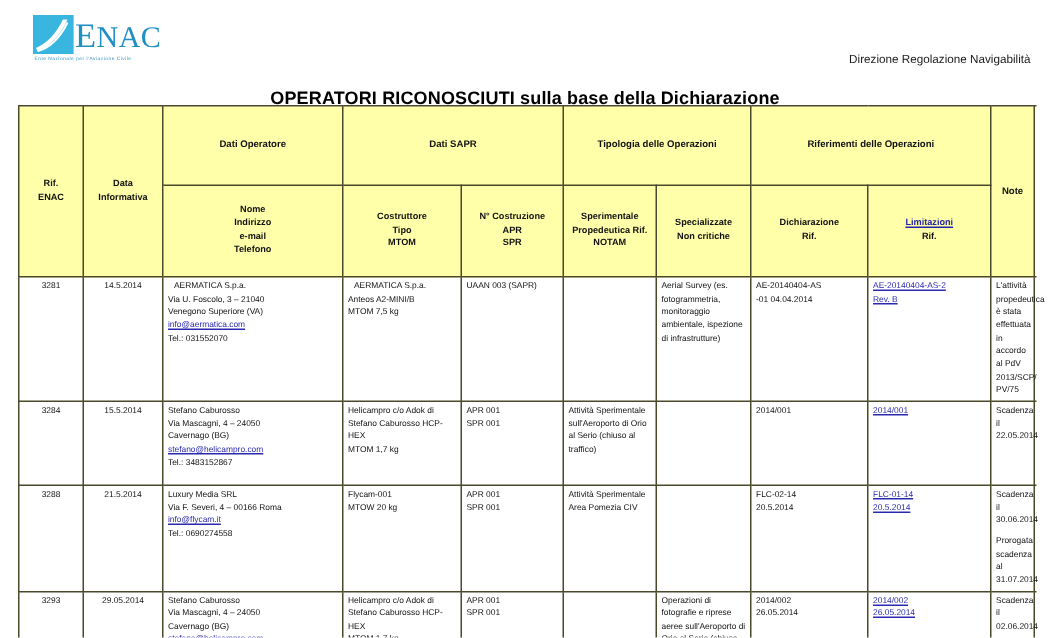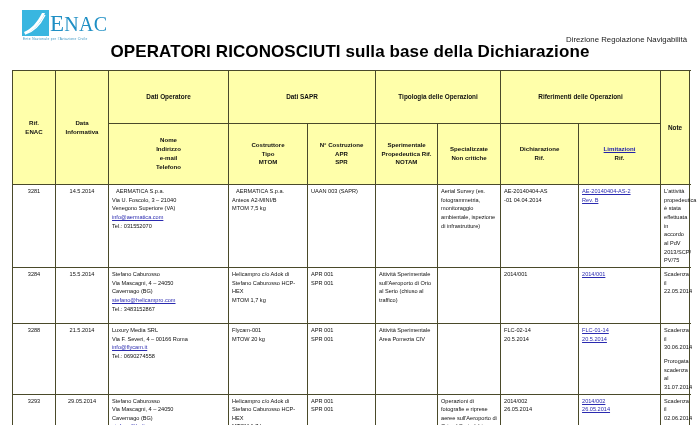--- a/index.html
+++ b/index.html
@@ -61,24 +61,24 @@
     right: 13px;
     top: 19px;
     font-size: 7.8px;
     color: #1a1a1a;
     white-space: nowrap;
     margin-top: 16px;
   }
 
   .doc-title {
     text-align: center;
-    font-size: 17px;
+    font-size: 12px;
     font-weight: bold;
     color: #000;
-    margin-top: 6px;
+    margin-top: 22px;
     letter-spacing: 0.1px;
   }
 
   
   .table-wrap {
     position: absolute;
     left: 12px;
     top: 70px;
     width: 677px;
   }

